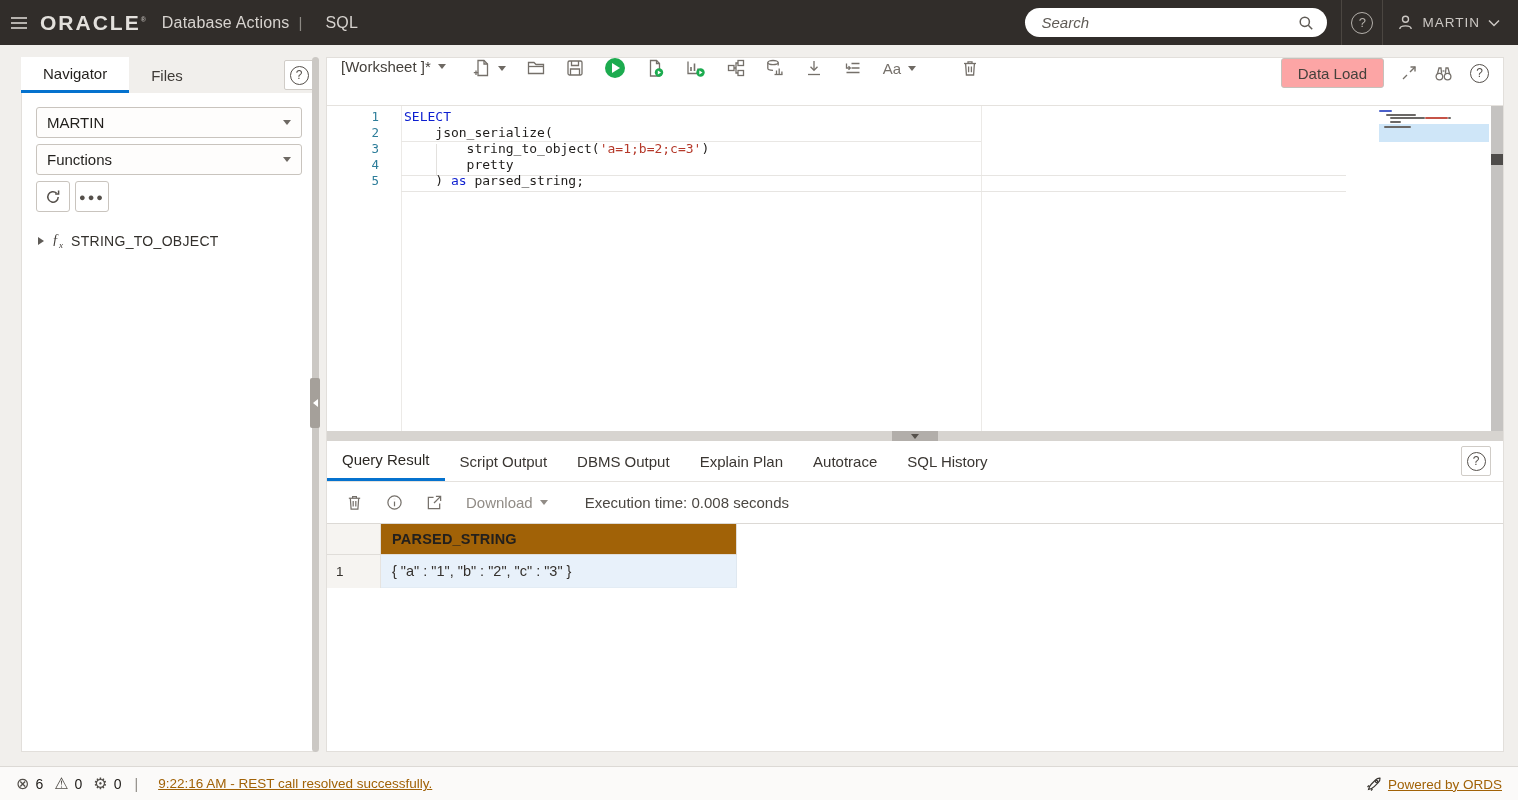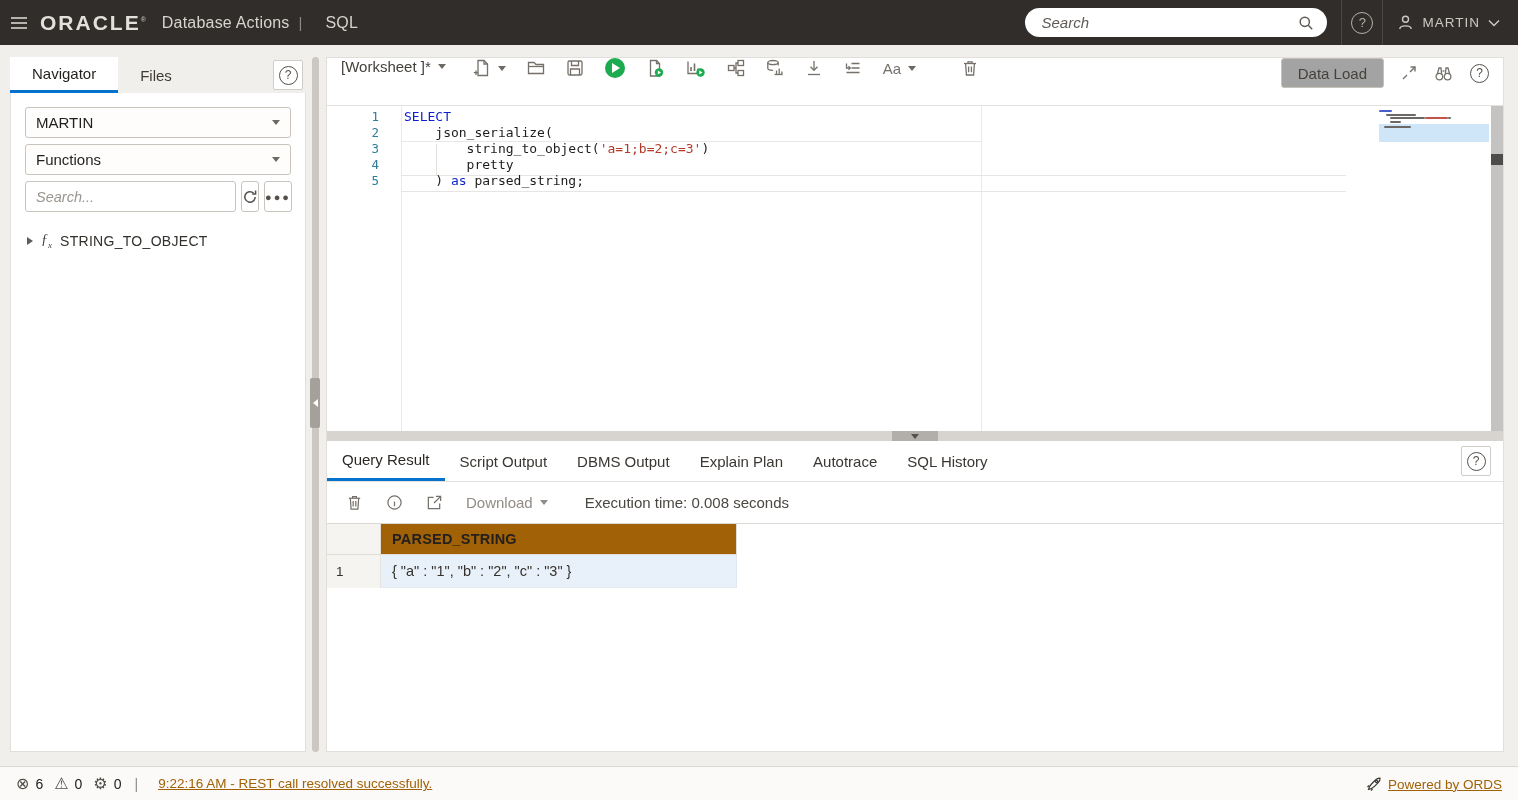--- a/index.html
+++ b/index.html
@@ -19,21 +19,21 @@
   .tb-right { margin-left:auto; display:flex; align-items:center; height:45px; }
   .tb-search { width:302px; height:29px; background:#fff; border-radius:15px; display:flex; align-items:center; padding:0 12px 0 16px; margin-right:14px; }
   .tb-search input { border:none; outline:none; flex:1; font-style:italic; font-size:15px; color:#45413c; font-family:"Liberation Sans",sans-serif; background:transparent; }
   .tb-search input::placeholder { color:#5f5b56; }
   .tb-div { width:1px; height:45px; background:#4b4641; }
   .tb-help { width:40px; display:flex; justify-content:center; }
   .circ-q { width:22px; height:22px; border:1.4px solid #b4b0ab; border-radius:50%; color:#b4b0ab; font-size:13px; display:flex; align-items:center; justify-content:center; }
   .tb-user { display:flex; align-items:center; gap:8px; padding:0 18px 0 14px; color:#ccc8c4; font-size:13.5px; letter-spacing:1px; cursor:pointer; }
 
   
-  .sidebar { position:absolute; left:10px; top:57px; width:296px; height:695px; }
+  .sidebar { position:absolute; left:21px; top:57px; width:296px; height:695px; }
   .side-tabs { height:36px; display:flex; align-items:stretch; position:relative; }
   .side-tab { padding:0 22px; display:flex; align-items:center; font-size:15px; color:#3f3b37; cursor:pointer; }
   .side-tab.active { background:#fff; border-bottom:3px solid #0572ce; color:#221f1c; }
   .side-help { position:absolute; right:3px; top:3px; width:30px; height:30px; background:#fff; border:1px solid #d0ccc7; border-radius:2px; display:flex; align-items:center; justify-content:center; cursor:pointer; }
   .circ-q2 { width:19px; height:19px; border:1.4px solid #55504b; border-radius:50%; color:#55504b; font-size:12px; display:flex; align-items:center; justify-content:center; }
   .side-body { background:#fff; border:1px solid #e2dfdb; border-top:none; height:659px; padding:14px; }
   .sel { width:100%; height:31px; border:1px solid #c9c4be; border-radius:3px; background:#fefdfc; display:flex; align-items:center; padding:0 10px; font-size:15px; color:#211f1c; margin-bottom:6px; cursor:pointer; }
   .caret { width:0; height:0; border-left:4.5px solid transparent; border-right:4.5px solid transparent; border-top:5.5px solid #6e6963; margin-left:auto; }
   .caret.inl { margin-left:7px; }
   .srch-row { display:flex; gap:5px; margin-bottom:12px; }
@@ -56,21 +56,21 @@
   
   .main { position:absolute; left:326px; top:57px; width:1178px; height:695px; background:#fff; border:1px solid #e2dfdb; }
   .ws-toolbar { height:48px; border-bottom:1px solid #e5e2de; display:flex; align-items:flex-start; padding:0 14px; }
   .ws-label { font-size:15px; color:#45413c; display:flex; align-items:center; cursor:pointer; }
   .icons { display:flex; align-items:center; gap:21px; margin-left:27px; }
   .ibtn { cursor:pointer; display:flex; align-items:center; }
   .run-circle { width:20px; height:20px; border-radius:50%; background:#1cab4f; display:flex; align-items:center; justify-content:center; }
   .run-circle .tri { width:0; height:0; border-top:5px solid transparent; border-bottom:5px solid transparent; border-left:8px solid #fff; margin-left:2px; }
   .aa { font-size:15px; color:#75706a; }
   .ws-right { margin-left:auto; display:flex; align-items:center; gap:17px; }
-  .dl-btn { height:30px; padding:0 16px; border:1px solid #c6c1bb; border-radius:3px; background:#a3a3a3; font-size:15px; color:#45413c; display:flex; align-items:center; cursor:pointer; }
+  .dl-btn { height:30px; padding:0 16px; border:1px solid #c6c1bb; border-radius:3px; background:#fca5a5; font-size:15px; color:#45413c; display:flex; align-items:center; cursor:pointer; }
 
   
   .editor { position:relative; height:325px; font-family:"DejaVu Sans Mono", monospace; font-size:13px; overflow:hidden; }
   .gutter-line { position:absolute; left:74px; top:0; bottom:0; width:1px; background:#eceae7; }
   .ruler-line { position:absolute; left:654px; top:0; bottom:0; width:1px; background:#eceae7; }
   .code-rows { position:absolute; left:0; top:3px; right:0; }
   .crow { height:16px; display:flex; white-space:pre; line-height:16px; }
   .lnum { width:52px; text-align:right; color:#2d7d9a; font-size:12.5px; }
   .ctext { padding-left:25px; color:#1f1d1b; }
   .kw { color:#0d1fd0; }
@@ -168,21 +168,20 @@
   <div class="side-body">
     <div class="sel">
       <span>MARTIN</span>
       <span class="caret"></span>
     </div>
     <div class="sel">
       <span>Functions</span>
       <span class="caret"></span>
     </div>
     <div class="srch-row">
-      <input type="text" placeholder="Search..." style="">
       <div class="sq-btn">
         <svg width="16" height="16" viewBox="0 0 16 16" fill="none" stroke="#55504b" stroke-width="1.5">
             <path d="M13.2 8 a5.2 5.2 0 1 1 -1.7 -3.9"></path>
             <path d="M13.6 1.6 L13.6 5 L10.2 5"></path>
           </svg>
       </div>
       <div class="sq-btn">
           <span class="dots">●●●</span>
         </div>
     </div>

